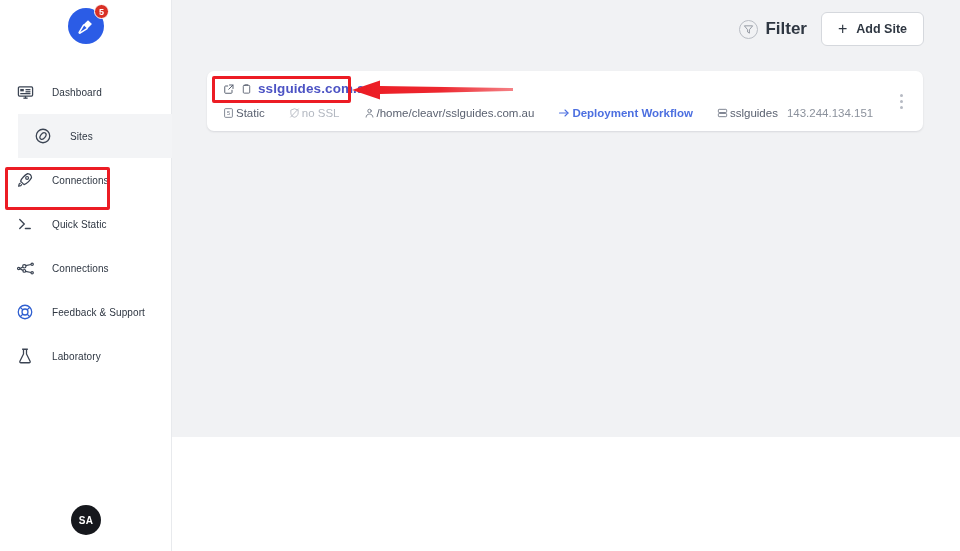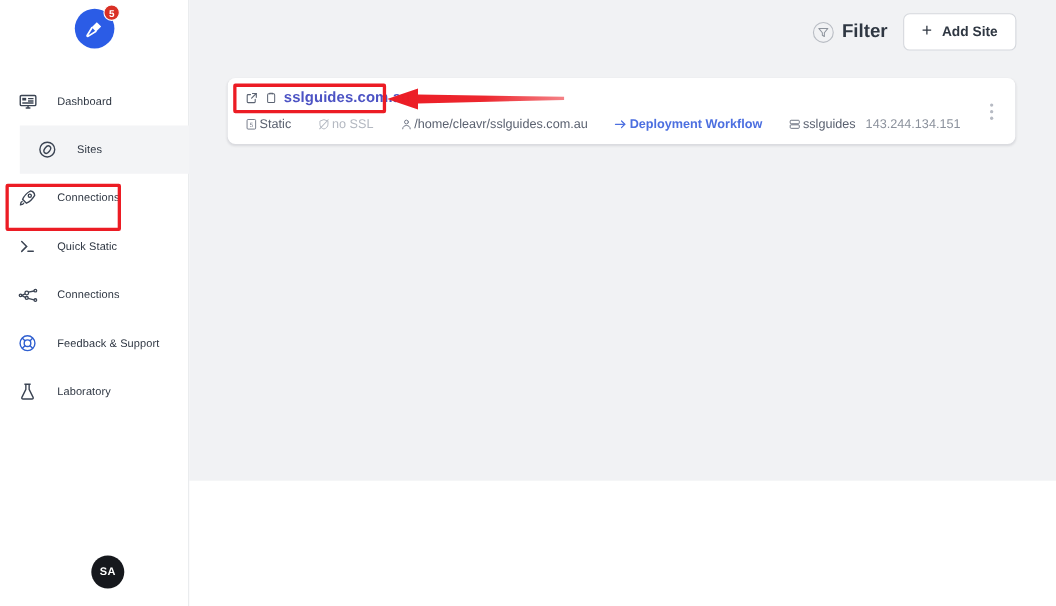--- a/index.html
+++ b/index.html
@@ -53,21 +53,21 @@
   .nav-item .nav-ico {
     width: 22px; height: 22px;
     display: flex; align-items: center; justify-content: center;
     flex: 0 0 22px;
     color: #3b4453;
   }
   .nav-item .nav-label { margin-left: 16px; white-space: nowrap; letter-spacing: .1px; }
   .nav-item.active { background: #f3f4f6; width: 166px; margin-left: 18px; }
 
   .avatar-wrap {
-    position: absolute; left: 12px; top: 505px; width: 172px;
+    position: absolute; left: 0; top: 505px; width: 172px;
     display: flex; justify-content: center;
   }
   .avatar {
     width: 30px; height: 30px; border-radius: 50%;
     background: #16181d; color: #ffffff;
     font-size: 10px; font-weight: bold; letter-spacing: .3px;
     display: flex; align-items: center; justify-content: center;
   }
 
   

